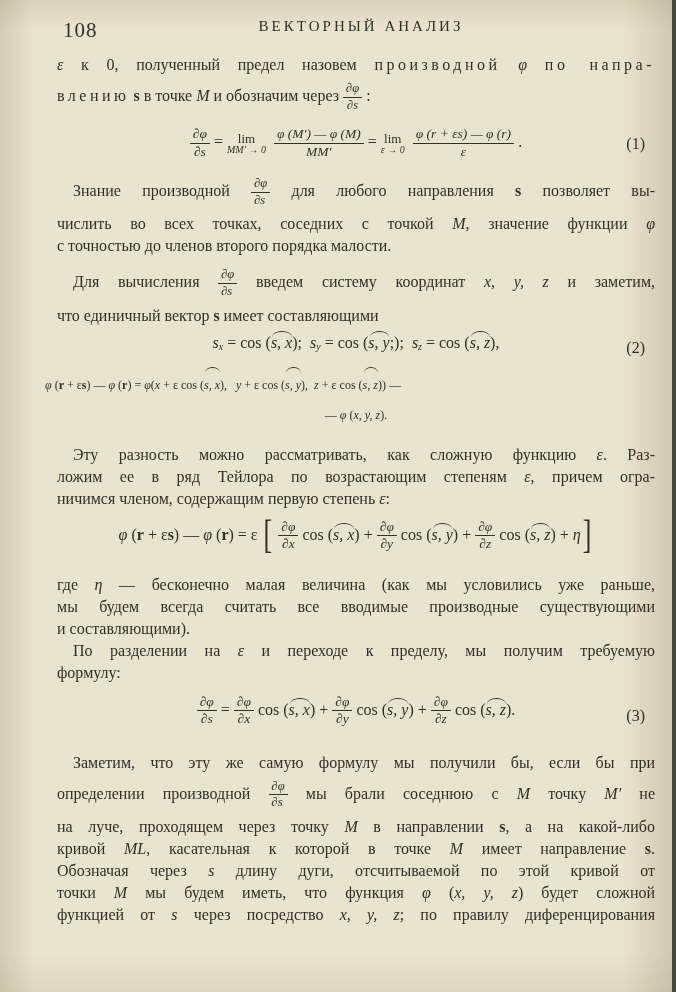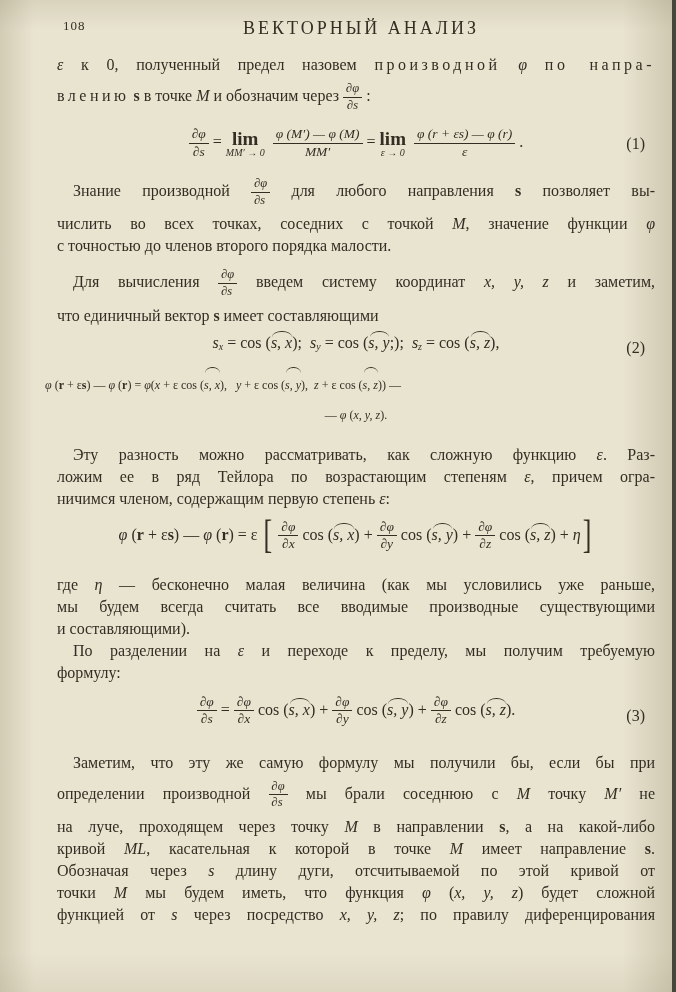--- a/index.html
+++ b/index.html
@@ -10,41 +10,41 @@
     background:
       linear-gradient(90deg, rgba(120,110,75,.20) 0, rgba(120,110,75,0) 34px),
       linear-gradient(270deg, rgba(120,110,75,.22) 0 6px, rgba(120,110,75,0) 54px),
       linear-gradient(180deg, rgba(120,110,75,.14) 0, rgba(120,110,75,0) 30px),
       linear-gradient(0deg, rgba(120,110,75,.10) 0, rgba(120,110,75,0) 40px),
       var(--paper,#e9e4d0);}
   .edge-line{position:absolute;top:0;right:0;width:4px;height:100%;background:var(--edge,#45483b);}
   .content{position:absolute;left:57px;top:0;width:598px;}
 
   .header{position:relative;margin-top:18px;height:22px;}
-  .pagenum{position:absolute;left:6px;top:0;font-size:13px;letter-spacing:1px;}
-  .title{text-align:center;font-size:18px;letter-spacing:3px;padding-left:10px;}
+  .pagenum{position:absolute;left:6px;top:0;font-size:21px;letter-spacing:1px;}
+  .title{text-align:center;font-size:15px;letter-spacing:3px;padding-left:10px;}
 
   .ln{font-size:16px;line-height:22px;text-align:justify;text-align-last:justify;}
   .ln.end{text-align-last:auto;}
   .ln.ind{text-indent:16px;}
   .ln.tall{padding:5px 0;}
 
   .it{font-style:italic;}
   .bf{font-weight:bold;}
   .sp{letter-spacing:3.5px;}
   .sub{font-size:62%;font-style:italic;vertical-align:-18%;}
   .big{display:inline-block;font-size:26px;line-height:26px;transform:scaleY(1.55);vertical-align:middle;margin:0 2px;}
 
   .frac{display:inline-flex;flex-direction:column;text-align:center;vertical-align:middle;
         font-size:12.5px;font-style:italic;line-height:1.25;text-indent:0;}
   .frac .fn{border-bottom:1.3px solid currentColor;padding:0 3px;}
   .frac .fd{padding:0 3px;}
 
   .lim{display:inline-flex;flex-direction:column;align-items:center;vertical-align:middle;line-height:1.05;text-indent:0;}
-  .lim .lo{font-size:19px;font-weight:bold;}
+  .lim .lo{font-size:13px;}
   .lim .ls{font-size:10px;font-style:italic;margin-top:-1px;}
 
   .hat{position:relative;display:inline-block;font-style:italic;text-indent:0;}
   .hat::before{content:"";position:absolute;left:6%;right:2%;top:-3px;height:5px;
     border-top:1.7px solid currentColor;border-radius:50% 50% 0 0 / 100% 100% 0 0;}
 
   .eq{position:relative;text-align:center;}
   .eq-body{display:inline-block;white-space:pre;font-size:16px;}
   .eq .frac{font-size:13.5px;}
   .eqnum{position:absolute;right:10px;top:50%;transform:translateY(-50%);font-size:16px;}

